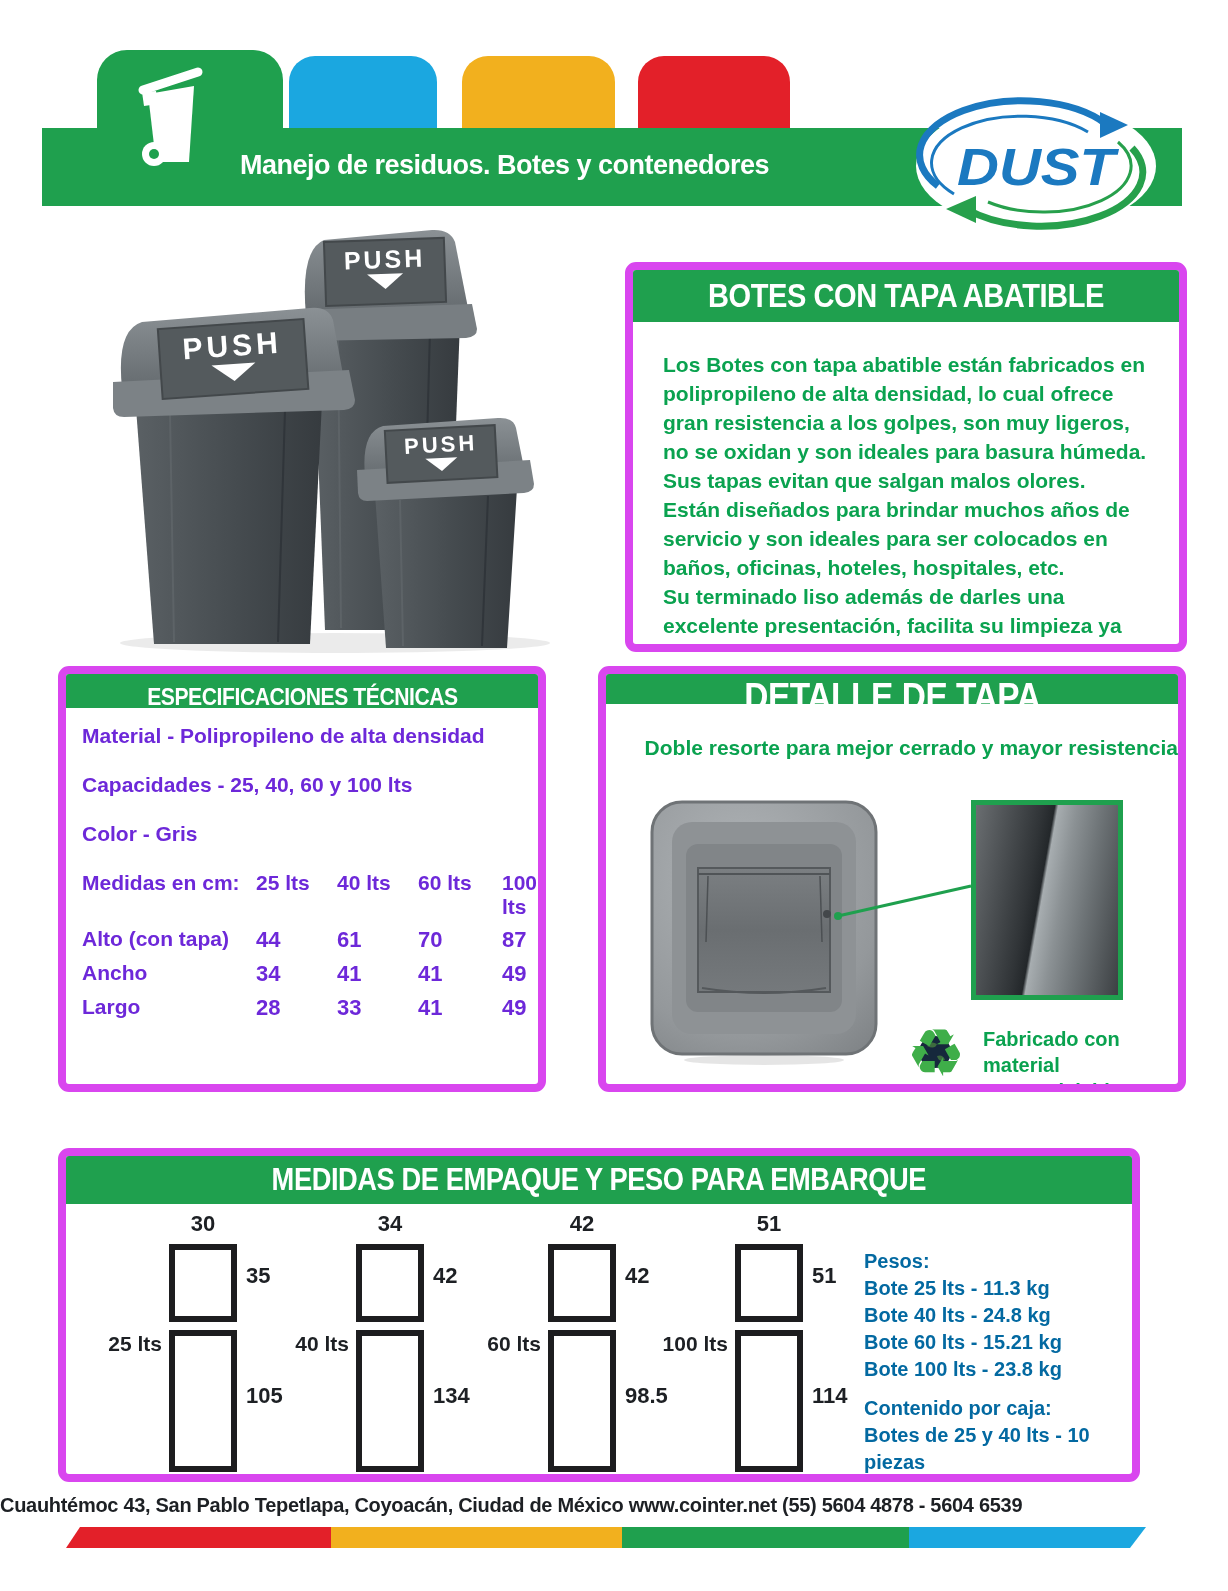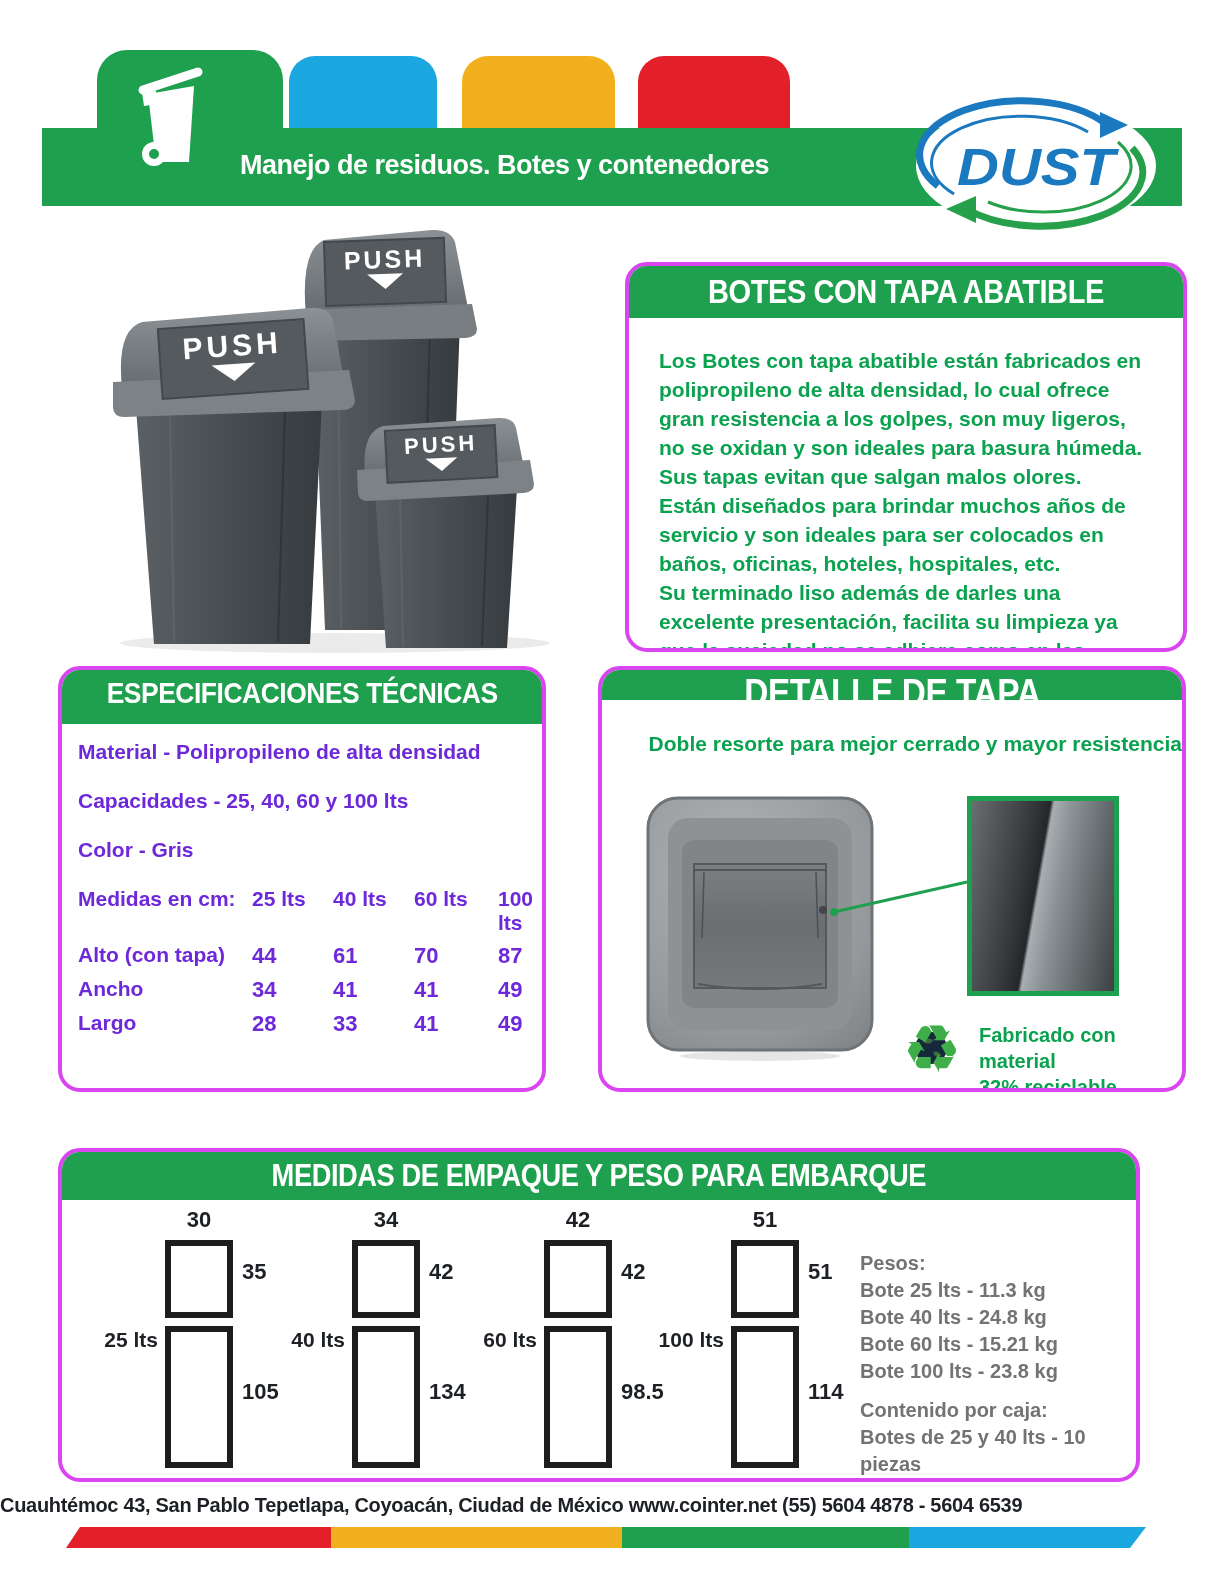--- a/index.html
+++ b/index.html
@@ -12,30 +12,30 @@
   .tab-green { left:97px; top:50px; width:186px; height:85px; background:#1fa04e; border-radius:30px 30px 0 0; }
   .tab-blue  { left:289px; top:56px; width:148px; height:78px; background:#1ba7e0; border-radius:26px 26px 0 0; }
   .tab-yellow{ left:462px; top:56px; width:153px; height:78px; background:#f2b01e; border-radius:26px 26px 0 0; }
   .tab-red   { left:638px; top:56px; width:152px; height:78px; background:#e32029; border-radius:26px 26px 0 0; }
   .band { position:absolute; left:42px; top:128px; width:1140px; height:78px; background:#1fa04e; }
   .band-title { position:absolute; left:240px; top:150px; color:#fff; font-size:27px; font-weight:700; letter-spacing:-0.5px; }
   .bin-icon { position:absolute; left:128px; top:62px; }
   .dust-logo { position:absolute; left:912px; top:96px; }
 
   
-  .card { position:absolute; background:#fff; border:4px solid #d946ef; border-radius:22px; overflow:hidden; }
+  .card { position:absolute; background:#fff; border:8px solid #d946ef; border-radius:11px; overflow:hidden; }
   .card-header { background:#1fa04e; color:#fff; text-align:center; font-weight:700; }
   .condensed { display:inline-block; transform:scaleX(0.88); transform-origin:center; letter-spacing:-0.5px; white-space:nowrap; }
 
   .card-intro { left:625px; top:262px; width:562px; height:390px; }
   .card-intro .card-header { height:52px; line-height:52px; font-size:33px; }
   .card-intro .card-body { padding:28px 26px 0 30px; color:#0aa24f; font-size:21px; font-weight:700; line-height:29px; }
 
   .card-specs { left:58px; top:666px; width:488px; height:426px; }
-  .card-specs .card-header { height:54px; line-height:46px; font-size:30px; }
+  .card-specs .card-header { height:34px; line-height:46px; font-size:24px; }
   .spec-body { padding:16px 14px 0 16px; color:#6d28d9; font-weight:700; }
   .spec-line { font-size:21px; margin-bottom:25px; }
   .spec-table { display:grid; grid-template-columns:166px 73px 73px 76px auto; row-gap:22px; font-size:21px;gap:8px; }
   .spec-table .num { font-size:22px; }
 
   .card-lid { left:598px; top:666px; width:588px; height:426px; }
   .card-lid .card-header { height:30px; line-height:46px; font-size:38px; }
   .lid-subtitle { position:absolute; left:0; top:62px; width:100%; text-align:right; color:#0aa24f; font-size:21px; font-weight:700; }
   .lid-photo { position:absolute; left:42px; top:118px; }
   .lid-inset { position:absolute; left:365px; top:126px; width:152px; height:200px; border:5px solid #1fa04e;
@@ -49,21 +49,21 @@
 
   .diagram { position:absolute; width:195px; height:268px; top:55px; color:#1d2024; font-weight:700; }
   .dg-0 { left:32px; } .dg-1 { left:219px; } .dg-2 { left:411px; } .dg-3 { left:598px; }
   .diagram .dim-top { position:absolute; left:71px; top:0; width:68px; text-align:center; font-size:22px; }
   .diagram .box-small { position:absolute; left:71px; top:33px; width:68px; height:78px; border:6px solid #1d1d1f; background:#fff; }
   .diagram .dim-side-a { position:absolute; left:148px; top:52px; font-size:22px; }
   .diagram .capacity { position:absolute; left:-8px; top:121px; width:72px; text-align:right; font-size:21px; }
   .diagram .box-tall { position:absolute; left:71px; top:119px; width:68px; height:142px; border:6px solid #1d1d1f; background:#fff; }
   .diagram .dim-side-b { position:absolute; left:148px; top:172px; font-size:22px; }
 
-  .pack-text { position:absolute; left:798px; top:98px; color:#737373; font-size:20px; font-weight:700; line-height:27px; }
+  .pack-text { position:absolute; left:798px; top:92px; color:#0369a1; font-size:20px; font-weight:700; line-height:27px; }
   .pack-text .block2 { margin-top:12px; }
 
   
   .footer-address { position:absolute; left:0; top:1494px; width:1228px; text-align:left; color:#1d2024; font-size:20px; font-weight:700; letter-spacing:-0.3px; }
   .footer-bar { position:absolute; left:66px; top:1527px; width:1080px; height:21px; display:flex;
                 clip-path:polygon(14px 0, 100% 0, calc(100% - 16px) 100%, 0 100%); }
   .fb-red    { width:24.5%; background:#e32029; }
   .fb-yellow { width:27.0%; background:#f2b01e; }
   .fb-green  { width:26.6%; background:#1fa04e; }
   .fb-blue   { width:21.9%; background:#1ba7e0; }

